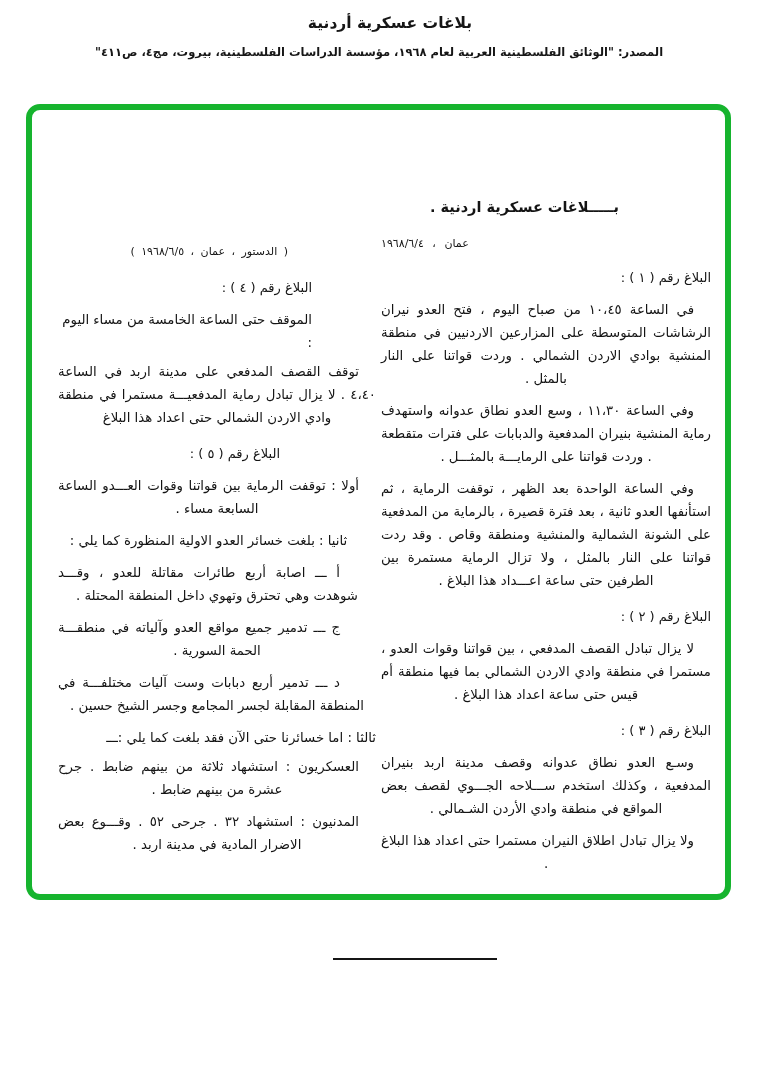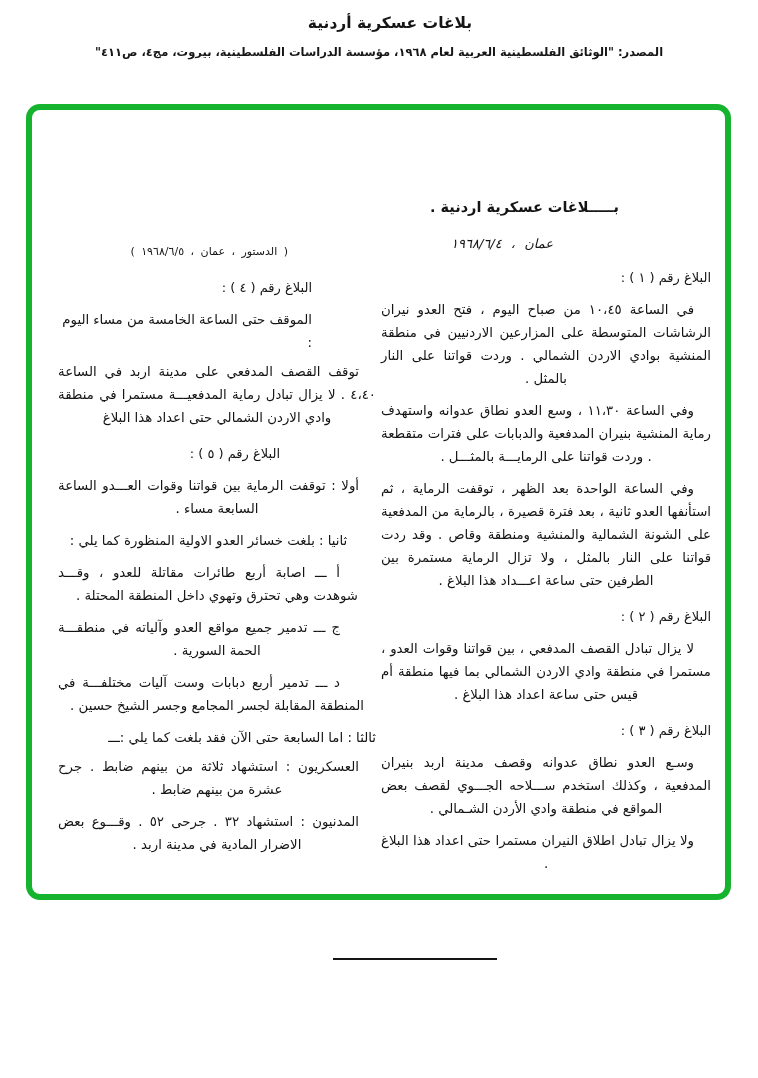--- a/index.html
+++ b/index.html
@@ -20,21 +20,21 @@
     border:6px solid var(--frame-green);
     border-radius:14px;
     background:#ffffff;
   }
 
   .col { position:absolute; direction:rtl; font-size:13.3px; line-height:23px; color:#141414; }
   .col-right { top:86px;  right:14px; width:330px; }
   .col-left  { top:130px; left:26px;  width:318px; }
 
   .doc-heading { font-weight:bold; font-size:14.5px; text-align:right; margin-bottom:13px; }
-  .dateline    { font-size:13px; text-align:center; word-spacing:5px; margin-bottom:11px;font-style:italic; }
+  .dateline    { font-size:11px; text-align:left; word-spacing:5px; margin-bottom:11px; }
   .dateline-paren { font-size:11px; text-align:right; word-spacing:3px; margin-bottom:13px; }
   .comm-label  { font-size:13px; text-align:right; margin-bottom:9px; }
   .mt { margin-top:13px; }
 
   p.body {
     text-align:justify;
     text-align-last:center;
     text-indent:17px;
     margin-bottom:9px;
   }
@@ -79,19 +79,19 @@
     <div class="dateline-paren ind-88">( الدستور ، عمان ، ١٩٦٨/٦/٥ )</div>
     <div class="comm-label ind-64">البلاغ رقم ( ٤ ) :</div>
     <p class="line ind-64">الموقف حتى الساعة الخامسة من مساء اليوم :</p>
     <p class="body">توقف القصف المدفعي على مدينة اربد في الساعة ‪٤،٤٠‬ . لا يزال تبادل رماية المدفعيـــة مستمرا في منطقة وادي الاردن الشمالي حتى اعداد هذا البلاغ</p>
     <div class="comm-label mt ind-96">البلاغ رقم ( ٥ ) :</div>
     <p class="body">أولا : توقفت الرماية بين قواتنا وقوات العـــدو الساعة السابعة مساء .</p>
     <p class="body">ثانيا : بلغت خسائر العدو الاولية المنظورة كما يلي :</p>
     <p class="body item">أ ـــ اصابة أربع طائرات مقاتلة للعدو ، وقـــد شوهدت وهي تحترق وتهوي داخل المنطقة المحتلة .</p>
     <p class="body item">ج ـــ تدمير جميع مواقع العدو وآلياته في منطقـــة الحمة السورية .</p>
     <p class="body item">د ـــ تدمير أربع دبابات وست آليات مختلفـــة في المنطقة المقابلة لجسر المجامع وجسر الشيخ حسين .</p>
-    <p class="line">ثالثا : اما السابعة حتى الآن فقد بلغت كما يلي :ـــ</p>
+    <p class="line">ثالثا : اما خسائرنا حتى الآن فقد بلغت كما يلي :ـــ</p>
     <p class="body">العسكريون : استشهاد ثلاثة من بينهم ضابط . جرح عشرة من بينهم ضابط .</p>
     <p class="body">المدنيون : استشهاد ٣٢ . جرحى ٥٢ . وقـــوع بعض الاضرار المادية في مدينة اربد .</p>
   </div>
 
   <div class="divider"></div>
 </div>
 
 </body></html>

